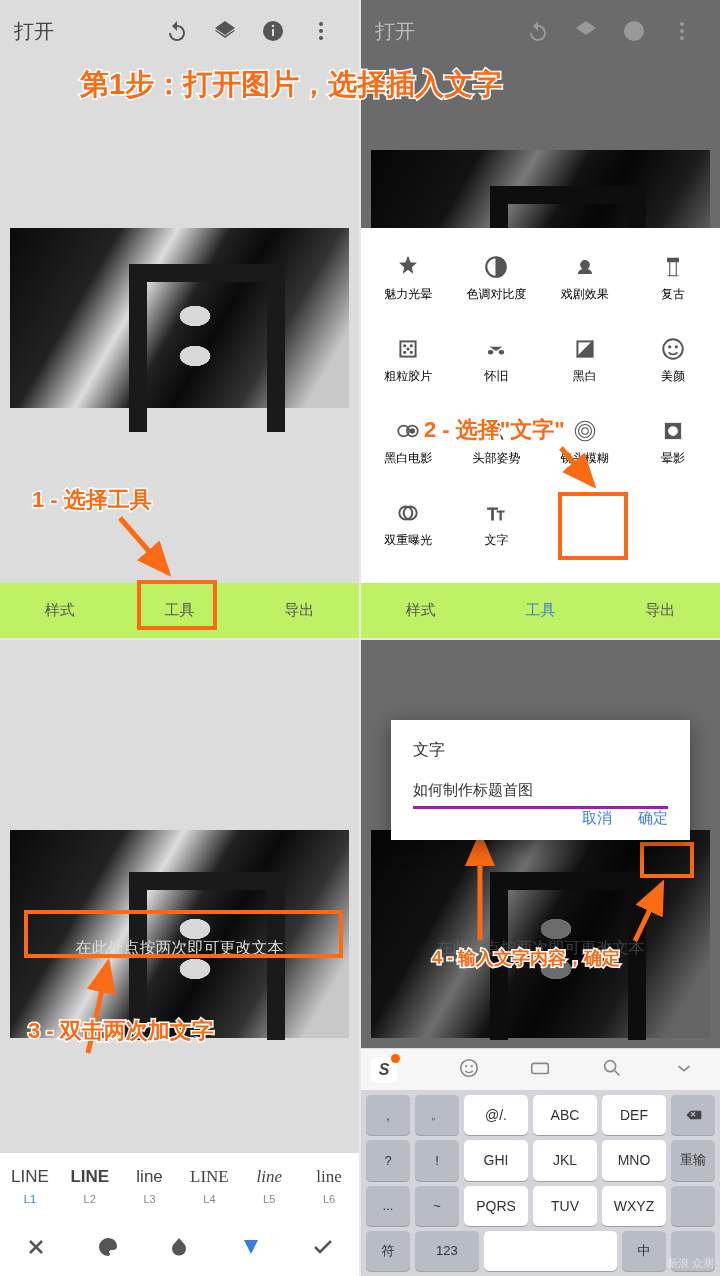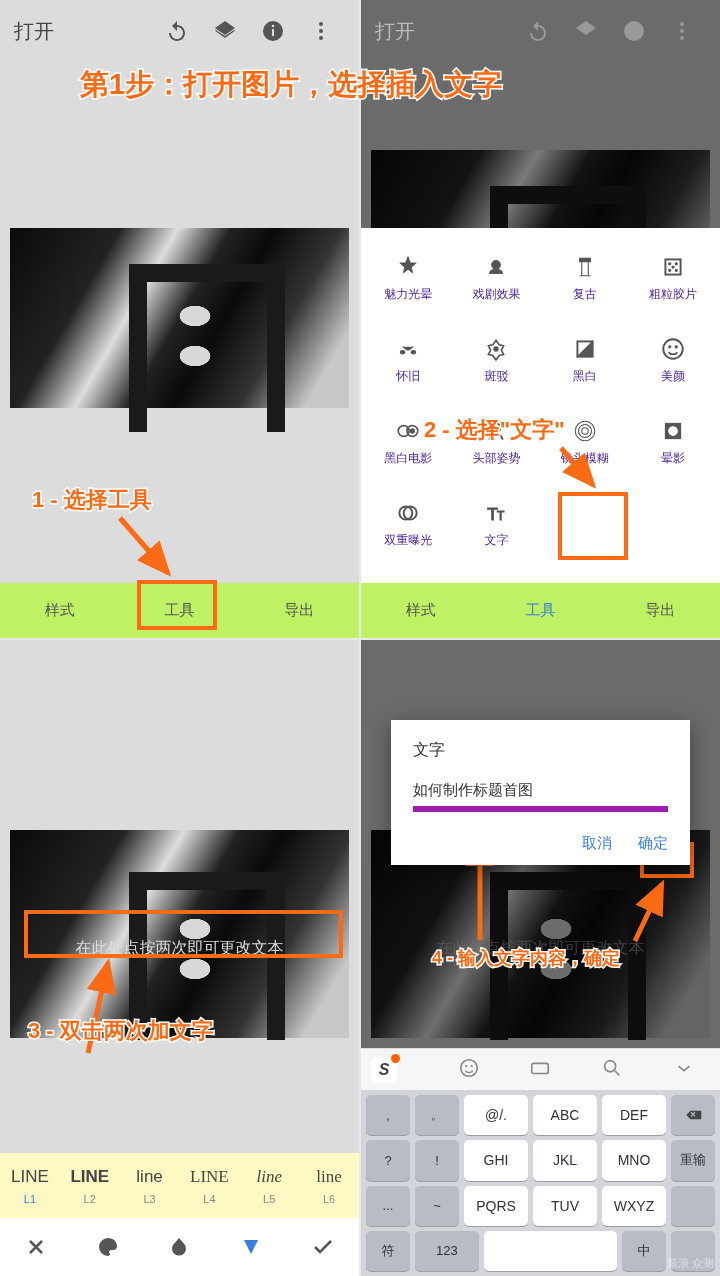--- a/index.html
+++ b/index.html
@@ -23,48 +23,48 @@
 .photo::after{content:"";position:absolute;left:48%;top:38%;width:44px;height:80px;background:radial-gradient(ellipse 30px 20px at 50% 25%,#d8d8d8 50%,transparent 52%),radial-gradient(ellipse 30px 20px at 50% 75%,#d8d8d8 50%,transparent 52%);filter:blur(.5px)}
 
 .bottombar{position:absolute;bottom:0;left:0;right:0;height:55px;background:#bef264;display:flex;align-items:center}
 .bottombar>div{flex:1;text-align:center;font-size:15px;color:#555}
 .bottombar .active{color:#3b7ddd}
 
 .toolsheet{position:absolute;left:0;right:0;bottom:55px;top:228px;background:#fff;display:grid;grid-template-columns:repeat(4,1fr);grid-auto-rows:80px;padding:10px 4px;gap:2px}
 .tool{display:flex;flex-direction:column;align-items:center;justify-content:center;gap:6px}
 .tool .ti{width:26px;height:26px;display:flex;align-items:center;justify-content:center}
 .tool .ti svg{width:26px;height:26px;fill:#555;stroke:#555}
-.tool .tl{font-size:12px;color:#4c1d95}
+.tool .tl{font-size:12px;color:#000000}
 
 .q2 .photo{top:150px;filter:brightness(.55)}
 
 
 .q3 .photo{top:190px;height:208px}
 .overlaytext{position:absolute;left:0;right:0;top:52%;text-align:center;font-size:16px;color:#ddd}
-.stylesrow{position:absolute;bottom:58px;left:0;right:0;height:65px;background:#fef9c3;display:flex}
+.stylesrow{position:absolute;bottom:58px;left:0;right:0;height:65px;background:#ffffff;display:flex}
 .stylecell{flex:1;display:flex;flex-direction:column;align-items:center;justify-content:center;gap:6px}
 .stylecell .big{font-size:17px;color:#444}
 .stylecell .small{font-size:11px;color:#888}
 .stylecell.sel .small{color:#3b7ddd}
 .s1 .big{font-weight:300}
 .s2 .big{font-weight:700}
 .s3 .big{font-weight:400}
 .s4 .big{font-family:Georgia,serif}
 .s5 .big{font-family:Georgia,serif;font-style:italic}
 .s6 .big{font-family:"Brush Script MT",cursive}
 .editrow{position:absolute;bottom:0;left:0;right:0;height:58px;background:#fff;display:flex;align-items:center;justify-content:space-around}
 .editrow .ei{width:28px;height:28px;display:flex;align-items:center;justify-content:center}
 .editrow svg{width:24px;height:24px;fill:#555}
 .editrow .sel svg{fill:#3b7ddd}
 
 
 .q4 .photo{top:190px;height:208px;filter:brightness(.5)}
 .dialog{position:absolute;top:80px;left:30px;right:30px;background:#fff;padding:20px 22px 12px;z-index:5;box-shadow:0 5px 20px rgba(0,0,0,.4)}
 .dialog .dt{font-size:16px;color:#333;margin-bottom:20px}
-.dialog .input{border-bottom:6px solid #a21caf;padding-bottom:6px;font-size:15px;color:#333;margin-bottom:22px}
+.dialog .input{border-bottom:3px solid #a21caf;padding-bottom:6px;font-size:15px;color:#333;}
 .dialog .btns{display:flex;justify-content:flex-end;gap:26px;font-size:15px;color:#3b7ddd}
 .kbbar{position:absolute;bottom:186px;left:0;right:0;height:42px;background:#f6f6f6;display:flex;align-items:center;border-top:1px solid #ddd}
 .kbbar .kbi{flex:1;text-align:center;color:#666}
 .kbbar .kbi svg{width:22px;height:22px;fill:#888}
 .kbbar .logo{width:26px;height:26px;background:#fff;border-radius:6px;margin-left:10px;display:flex;align-items:center;justify-content:center;font-weight:700;font-style:italic;color:#444;position:relative}
 .kbbar .logo::after{content:"";position:absolute;top:-3px;right:-3px;width:9px;height:9px;background:#ff6100;border-radius:50%}
 .keyboard{position:absolute;bottom:0;left:0;right:0;height:186px;background:#d3d5da;padding:5px;display:flex;flex-direction:column;gap:5px}
 .krow{display:flex;gap:5px;flex:1}
 .key{flex:1;background:#fff;border-radius:5px;display:flex;align-items:center;justify-content:center;font-size:14px;color:#333;box-shadow:0 1px 0 rgba(0,0,0,.25)}
 .key.fn{background:#b8bcc4;font-size:13px}
@@ -151,20 +151,29 @@
         <span class="ti">
           <svg viewBox="0 0 24 24">
             <path d="M12 3l2 5 5 .5-4 3.5 1 5-4-3-4 3 1-5-4-3.5 5-.5z"></path>
           </svg>
         </span>
         <span class="tl">魅力光晕</span>
       </div>
       <div class="tool">
         <span class="ti">
           <svg viewBox="0 0 24 24">
+            <circle cx="12" cy="12" r="9" fill="none" stroke="#555" stroke-width="2"></circle>
+            <path d="M12 3a9 9 0 010 18z"></path>
+          </svg>
+        </span>
+        <span class="tl">色调对比度</span>
+      </div>
+      <div class="tool">
+        <span class="ti">
+          <svg viewBox="0 0 24 24">
             <path d="M6 18a6 4 0 1112 0z"></path>
             <circle cx="12" cy="10" r="4"></circle>
           </svg>
         </span>
         <span class="tl">戏剧效果</span>
       </div>
       <div class="tool">
         <span class="ti">
           <svg viewBox="0 0 24 24">
             <path d="M7 4h10v3H7zM9 7v13M15 7v13M7 20h10"></path>
@@ -185,29 +194,20 @@
         </span>
         <span class="tl">粗粒胶片</span>
       </div>
       <div class="tool">
         <span class="ti">
           <svg viewBox="0 0 24 24">
             <path d="M7 10c2 0 2 3 5 3s3-3 5-3M5 15c0-2 4-2 4 0s-4 2-4 0zm10 0c0-2 4-2 4 0s-4 2-4 0z"></path>
           </svg>
         </span>
         <span class="tl">怀旧</span>
-      </div>
-      <div class="tool">
-        <span class="ti">
-          <svg viewBox="0 0 24 24">
-            <path d="M12 4l3 4 4 1-2 4 2 4-4 1-3 4-3-4-4-1 2-4-2-4 4-1z" fill="none" stroke="#555" stroke-width="1.5"></path>
-            <circle cx="12" cy="12" r="2"></circle>
-          </svg>
-        </span>
-        <span class="tl">斑驳</span>
       </div>
       <div class="tool">
         <span class="ti">
           <svg viewBox="0 0 24 24">
             <rect x="5" y="5" width="14" height="14" fill="none" stroke="#555" stroke-width="1.8"></rect>
             <path d="M5 19L19 5v14z"></path>
           </svg>
         </span>
         <span class="tl">黑白</span>
       </div>

